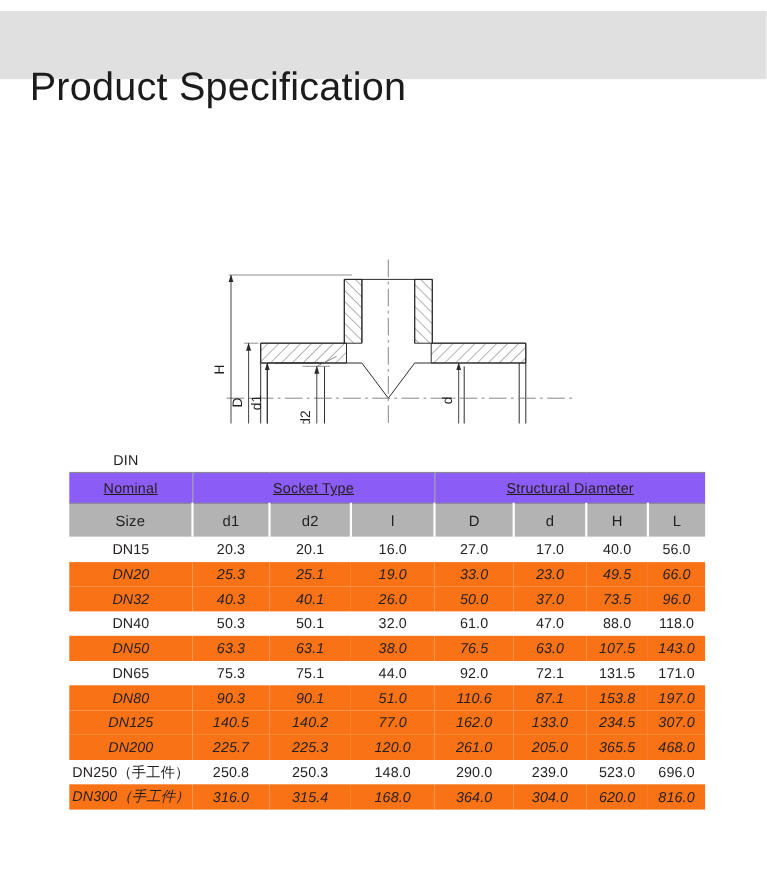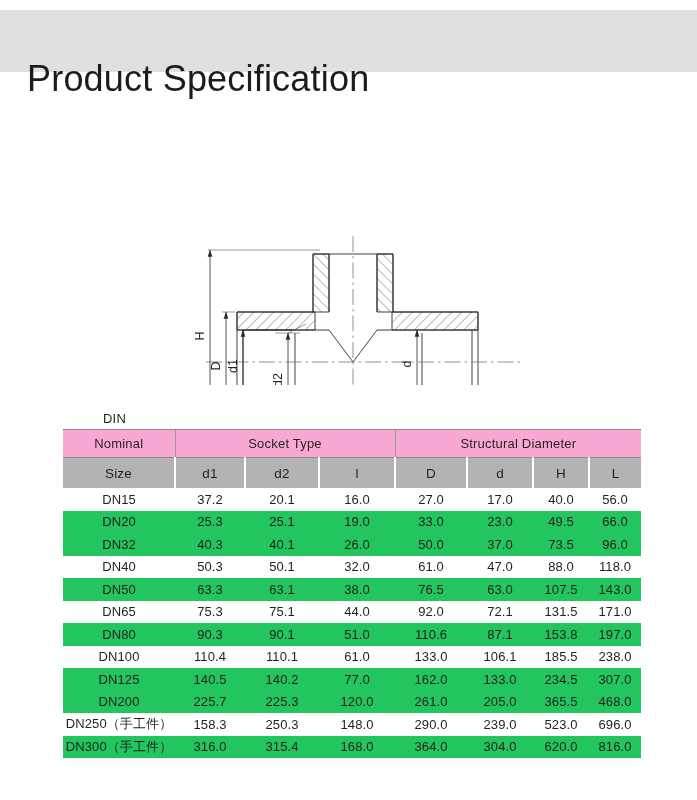--- a/index.html
+++ b/index.html
@@ -79,22 +79,23 @@
     font-weight: 400;
     color: #231f20;
   }
 
   
   tr.group-row td {
     height: 27px;
     font-size: 13px;
     border-top: 1.3px solid #8a8a8a;
     border-bottom: 1.3px solid #8a8a8a;
-    background: #f9a8d4;
+    background: #8b5cf6;
     letter-spacing: 0.2px;
+    text-decoration: underline;
   }
   tr.group-row td.gsep {
     border-left: 1.1px solid #9a9a9a;
   }
 
   
   tr.sub-row td {
     height: 30px;
     font-size: 13.5px;
     background: #b3b3b3;
@@ -110,21 +111,21 @@
     border-right: none;
   }
 
   
   tr.data-row td {
     height: 22.5px;
     font-size: 13px;
     letter-spacing: 0.1px;
   }
   tr.data-row.odd td { background: #ffffff; }
-  tr.data-row.even td { background: #22c55e; }
+  tr.data-row.even td { background: #f97316; font-style: italic; }
 
   td.size-cell { white-space: nowrap; }
 
   
   col.c-size { width: 112px; }
   col.c-d1   { width: 70px; }
   col.c-d2   { width: 74px; }
   col.c-l    { width: 76px; }
   col.c-D    { width: 72px; }
   col.c-d    { width: 66px; }
@@ -292,21 +293,21 @@
         <td>l</td>
         <td>D</td>
         <td>d</td>
         <td>H</td>
         <td class="last">L</td>
       </tr>
     </thead>
     <tbody id="spec-body">
         <tr class="data-row odd">
           <td class="size-cell">DN15</td>
-          <td>37.2</td>
+          <td>20.3</td>
           <td>20.1</td>
           <td>16.0</td>
           <td>27.0</td>
           <td>17.0</td>
           <td>40.0</td>
           <td>56.0</td>
         </tr>
         <tr class="data-row even">
           <td class="size-cell">DN20</td>
           <td>25.3</td>
@@ -360,30 +361,20 @@
         <tr class="data-row even">
           <td class="size-cell">DN80</td>
           <td>90.3</td>
           <td>90.1</td>
           <td>51.0</td>
           <td>110.6</td>
           <td>87.1</td>
           <td>153.8</td>
           <td>197.0</td>
         </tr>
-        <tr class="data-row odd">
-          <td class="size-cell">DN100</td>
-          <td>110.4</td>
-          <td>110.1</td>
-          <td>61.0</td>
-          <td>133.0</td>
-          <td>106.1</td>
-          <td>185.5</td>
-          <td>238.0</td>
-        </tr>
         <tr class="data-row even">
           <td class="size-cell">DN125</td>
           <td>140.5</td>
           <td>140.2</td>
           <td>77.0</td>
           <td>162.0</td>
           <td>133.0</td>
           <td>234.5</td>
           <td>307.0</td>
         </tr>
@@ -392,21 +383,21 @@
           <td>225.7</td>
           <td>225.3</td>
           <td>120.0</td>
           <td>261.0</td>
           <td>205.0</td>
           <td>365.5</td>
           <td>468.0</td>
         </tr>
         <tr class="data-row odd">
           <td class="size-cell">DN250（手工件）</td>
-          <td>158.3</td>
+          <td>250.8</td>
           <td>250.3</td>
           <td>148.0</td>
           <td>290.0</td>
           <td>239.0</td>
           <td>523.0</td>
           <td>696.0</td>
         </tr>
         <tr class="data-row even">
           <td class="size-cell">DN300（手工件）</td>
           <td>316.0</td>

